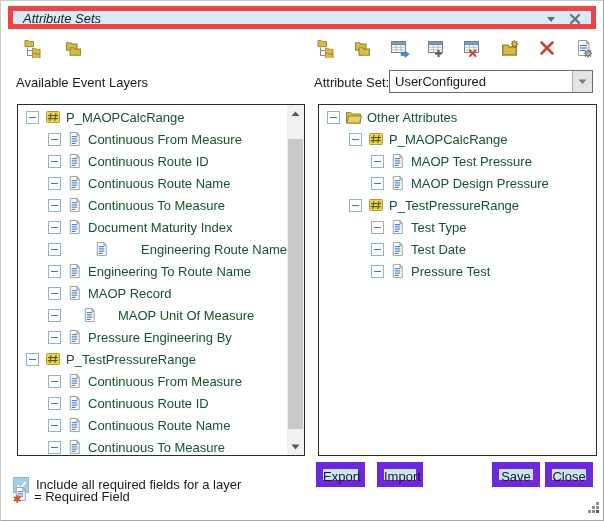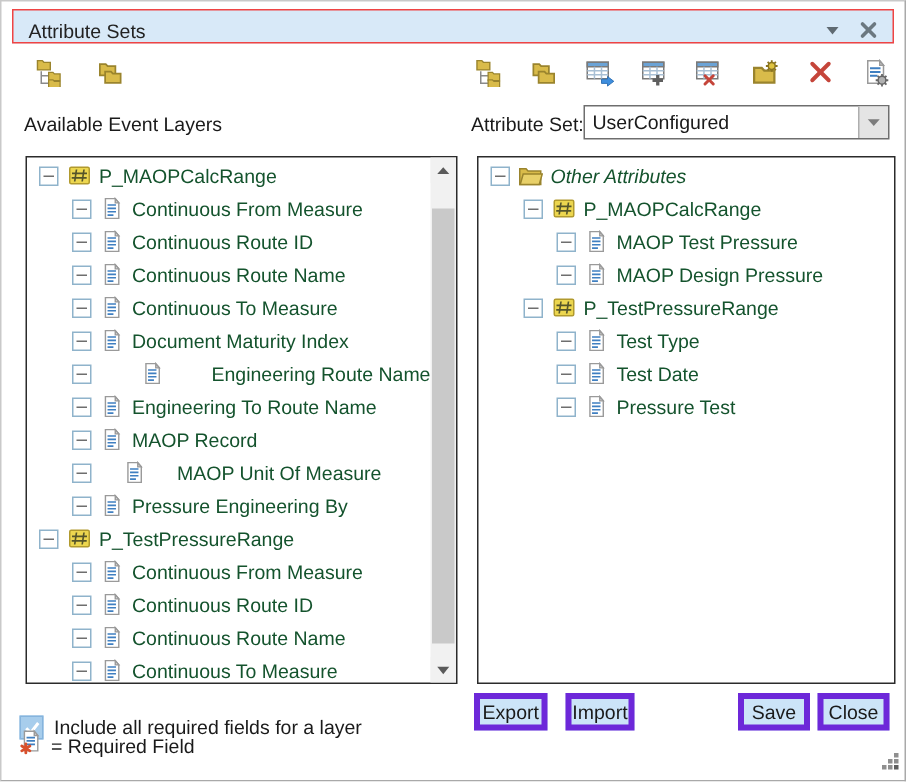--- a/index.html
+++ b/index.html
@@ -1,21 +1,21 @@
 <!DOCTYPE html>
 <html><head>
 <meta charset="utf-8">
 <style>
   html,body{margin:0;padding:0;background:#fff;}
   body{font-family:"Liberation Sans","DejaVu Sans",sans-serif;-webkit-font-smoothing:antialiased;}
   .window{position:relative;width:604px;height:521px;background:#ffffff;border:1px solid #a9a9a9;
           border-top-color:#c9c9c9;border-left-color:#c9c9c9;box-sizing:border-box;overflow:hidden;}
   
   .titlebar{position:absolute;left:7px;top:5px;width:588px;height:23px;box-sizing:border-box;
-            background:#d8e9f8;border:1px solid #ef4444;display:flex;align-items:flex-end;}
+            background:#d8e9f8;border:5px solid #ef4444;display:flex;align-items:flex-start;font-style:italic;}
   .titlebar .title{font-size:13px;color:#222;padding-left:10px;flex:1;}
   .tb-controls{display:flex;align-items:center;gap:8px;padding-right:8px;}
   .tb-btn{display:flex;align-items:center;justify-content:center;width:16px;height:16px;cursor:default;}
   
   .toolbar-left{position:absolute;left:20px;top:36px;display:flex;gap:16px;}
   .toolbar-right{position:absolute;left:313px;top:36px;width:282px;display:flex;justify-content:space-between;}
   .tool-btn{width:24px;height:22px;display:flex;align-items:center;justify-content:center;}
   
   .avail-label{position:absolute;left:15px;top:74px;font-size:13px;color:#1a1a1a;}
   .attrset-label{position:absolute;left:313px;top:74px;font-size:13px;color:#1a1a1a;}
@@ -40,21 +40,21 @@
   .vscroll .arrow{position:absolute;left:0;width:17px;height:17px;background:#f1f1f1;display:flex;align-items:center;justify-content:center;}
   .vscroll .arrow.up{top:0;} .vscroll .arrow.down{bottom:0;}
   .vscroll .thumb{position:absolute;left:1px;width:15px;background:#c9c9c9;top:34px;height:290px;}
   
   .chk-row{position:absolute;left:12px;top:476px;display:flex;align-items:flex-start;}
   .checkbox{width:16px;height:16px;box-sizing:border-box;background:#a7cdec;border:1px solid #86b4dd;
             display:flex;align-items:center;justify-content:center;}
   .chk-label{font-size:13px;color:#1a1a1a;margin-left:7px;}
   .req-row{position:absolute;left:12px;top:485px;display:flex;align-items:center;}
   .req-label{font-size:13px;color:#1a1a1a;margin-left:6px;}
-  .btn{position:absolute;top:461px;height:25px;box-sizing:border-box;background:#cce4f8;border:4px solid #6d28d9;
+  .btn{position:absolute;top:461px;height:25px;box-sizing:border-box;background:#cce4f8;border:7px solid #6d28d9;
        font-family:inherit;font-size:13px;color:#1a1a1a;padding:0;text-align:center;}
   .btn-export{left:315px;width:49px;} .btn-import{left:376px;width:46px;}
   .btn-save{left:491px;width:48px;} .btn-close{left:544px;width:48px;}
   .resize-grip{position:absolute;right:4px;bottom:6px;width:12px;height:12px;}
   .resize-grip i{position:absolute;width:3px;height:3px;background:#8f8f8f;}
 </style>
 </head>
 <body>
 
 <div class="window">
@@ -538,21 +538,21 @@
       <span class="arrow down">
         <svg width="9" height="6" viewBox="0 0 9 6">
             <path d="M0.5 0.5h8L4.5 5.5z" fill="#5a5a5a"></path>
           </svg>
       </span>
     </div>
   </div>
 
   <div class="panel right">
     <div class="tree" id="right-tree">
-        <div class="tree-row" style="padding-left: 8px; font-style: italic;">
+        <div class="tree-row" style="padding-left: 8px;">
           <span class="expand-box">
             <span class="minus"></span>
           </span>
           <span class="tree-icon">
             <svg width="17" height="15" viewBox="0 0 17 15">
               <path d="M1.5 2.5h4.2l1.3 1.5h8.5v9H1.5z" fill="#d9bb4a" stroke="#9a842d"></path>
               <path d="M3.8 6h12.7l-2 7H1.8z" fill="#e8d069" stroke="#9a842d"></path>
             </svg>
           </span>
           <span class="tree-label">Other Attributes</span>

